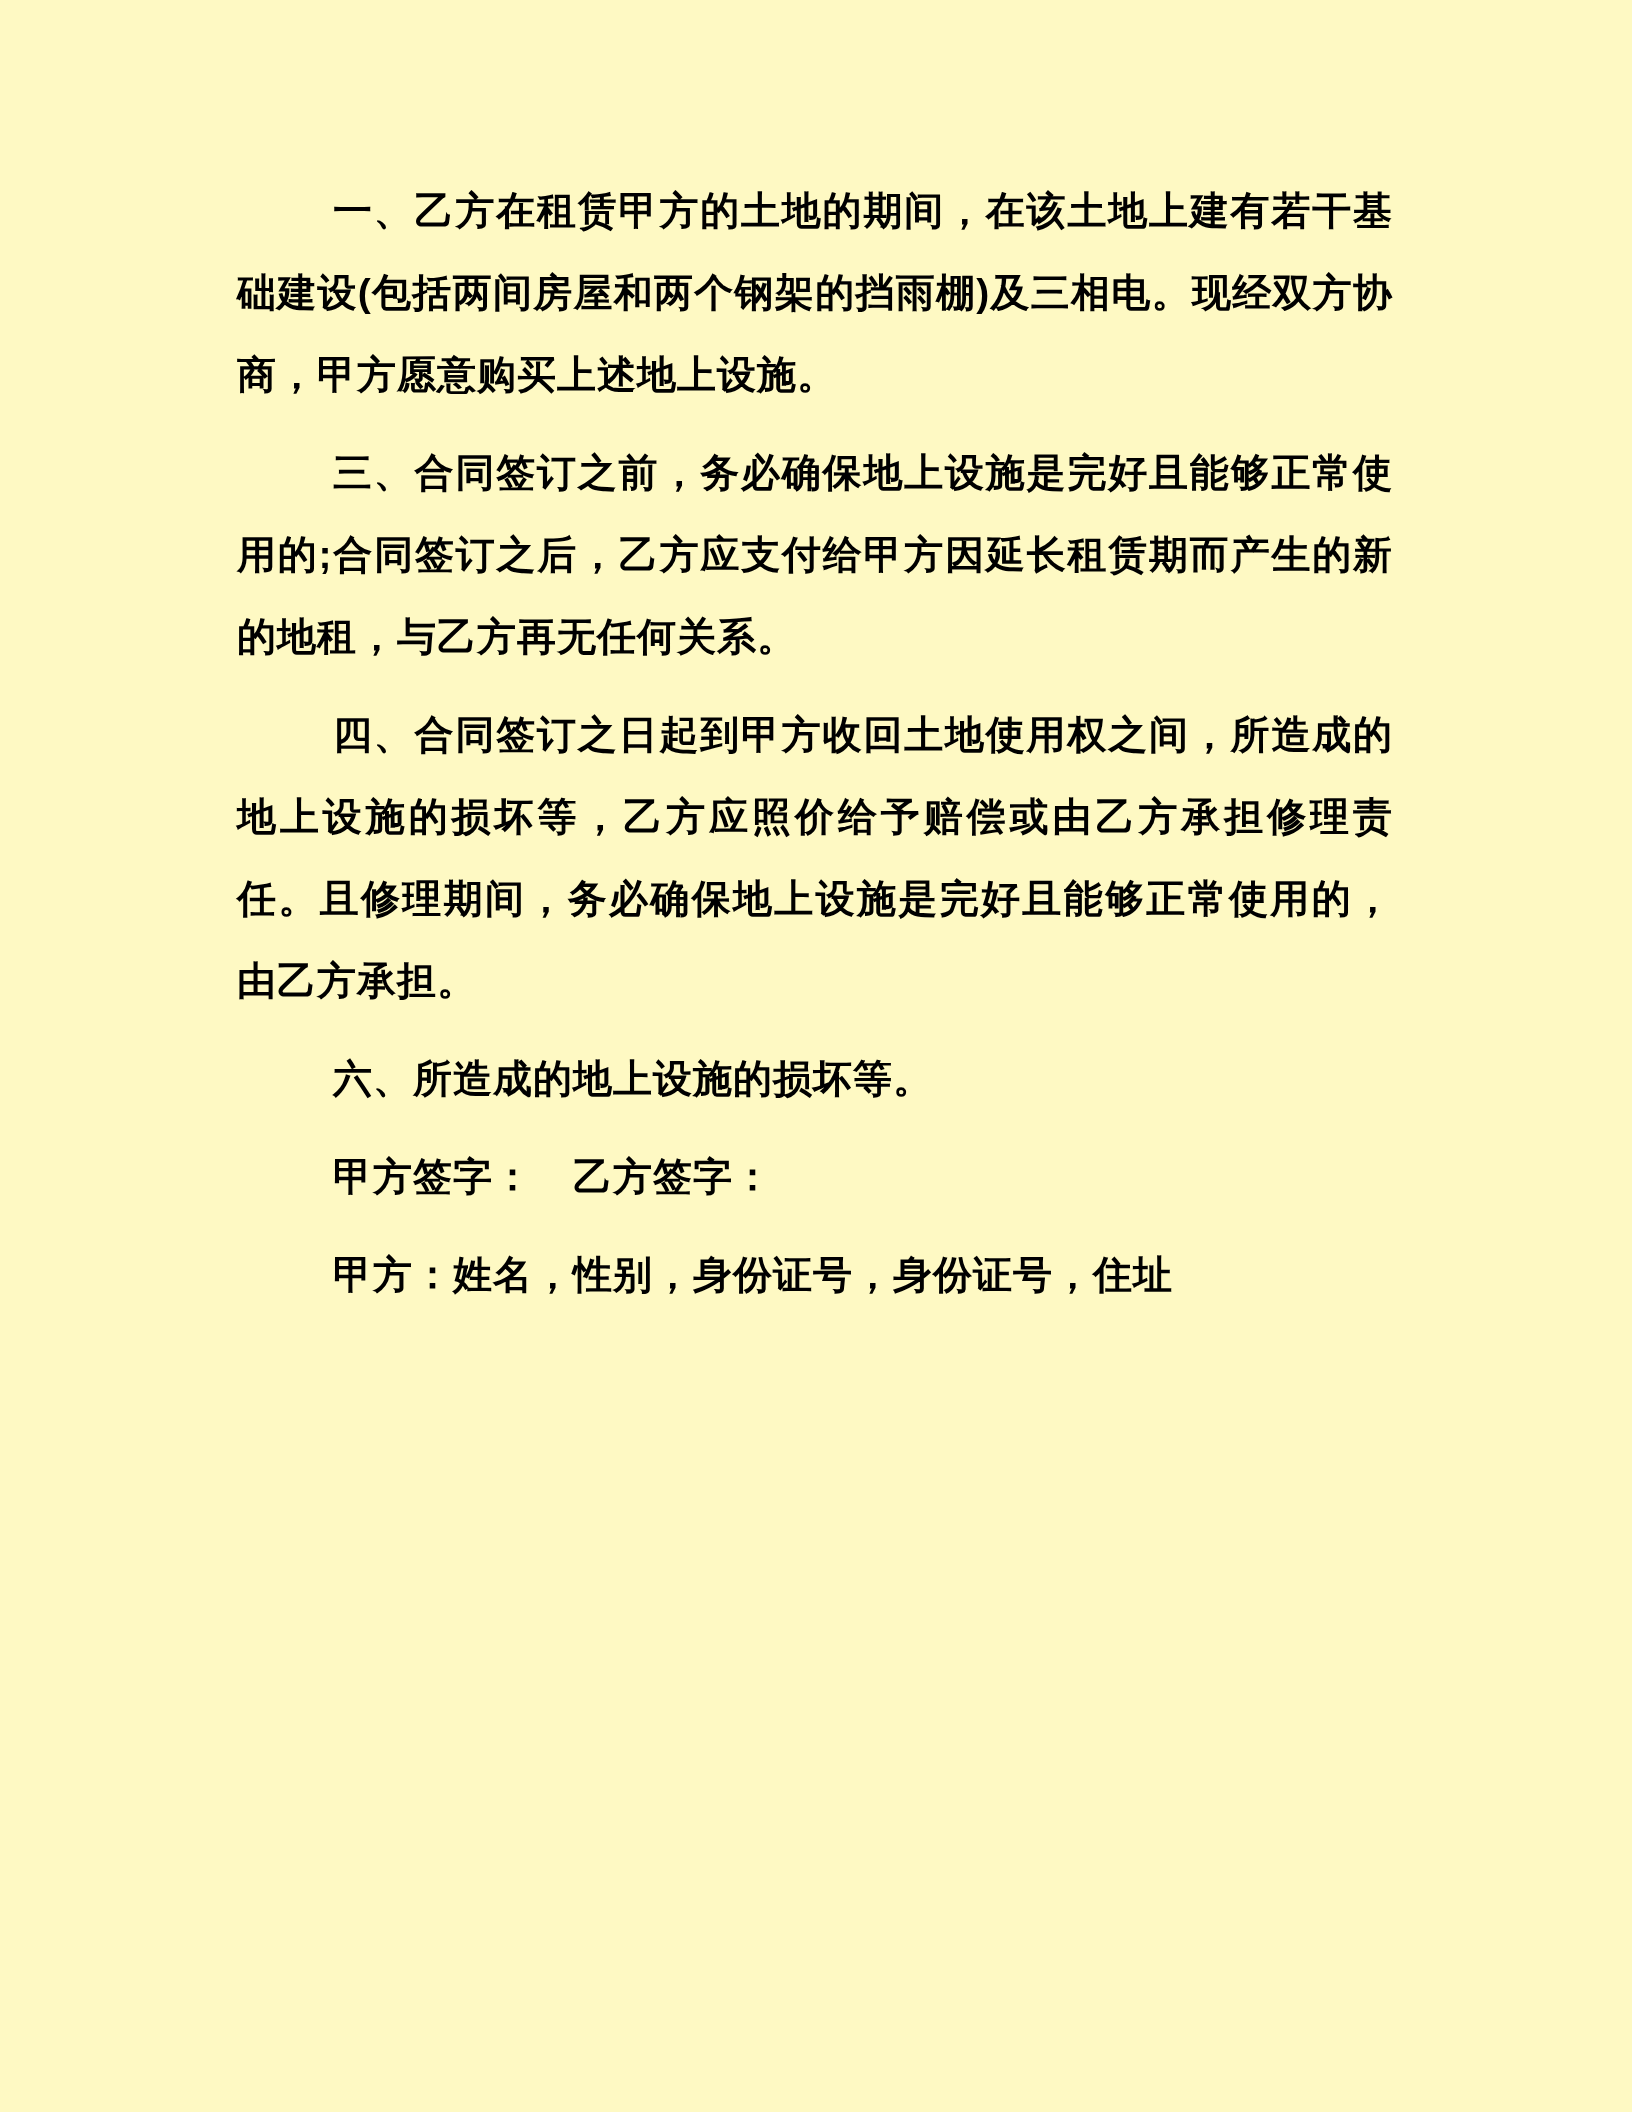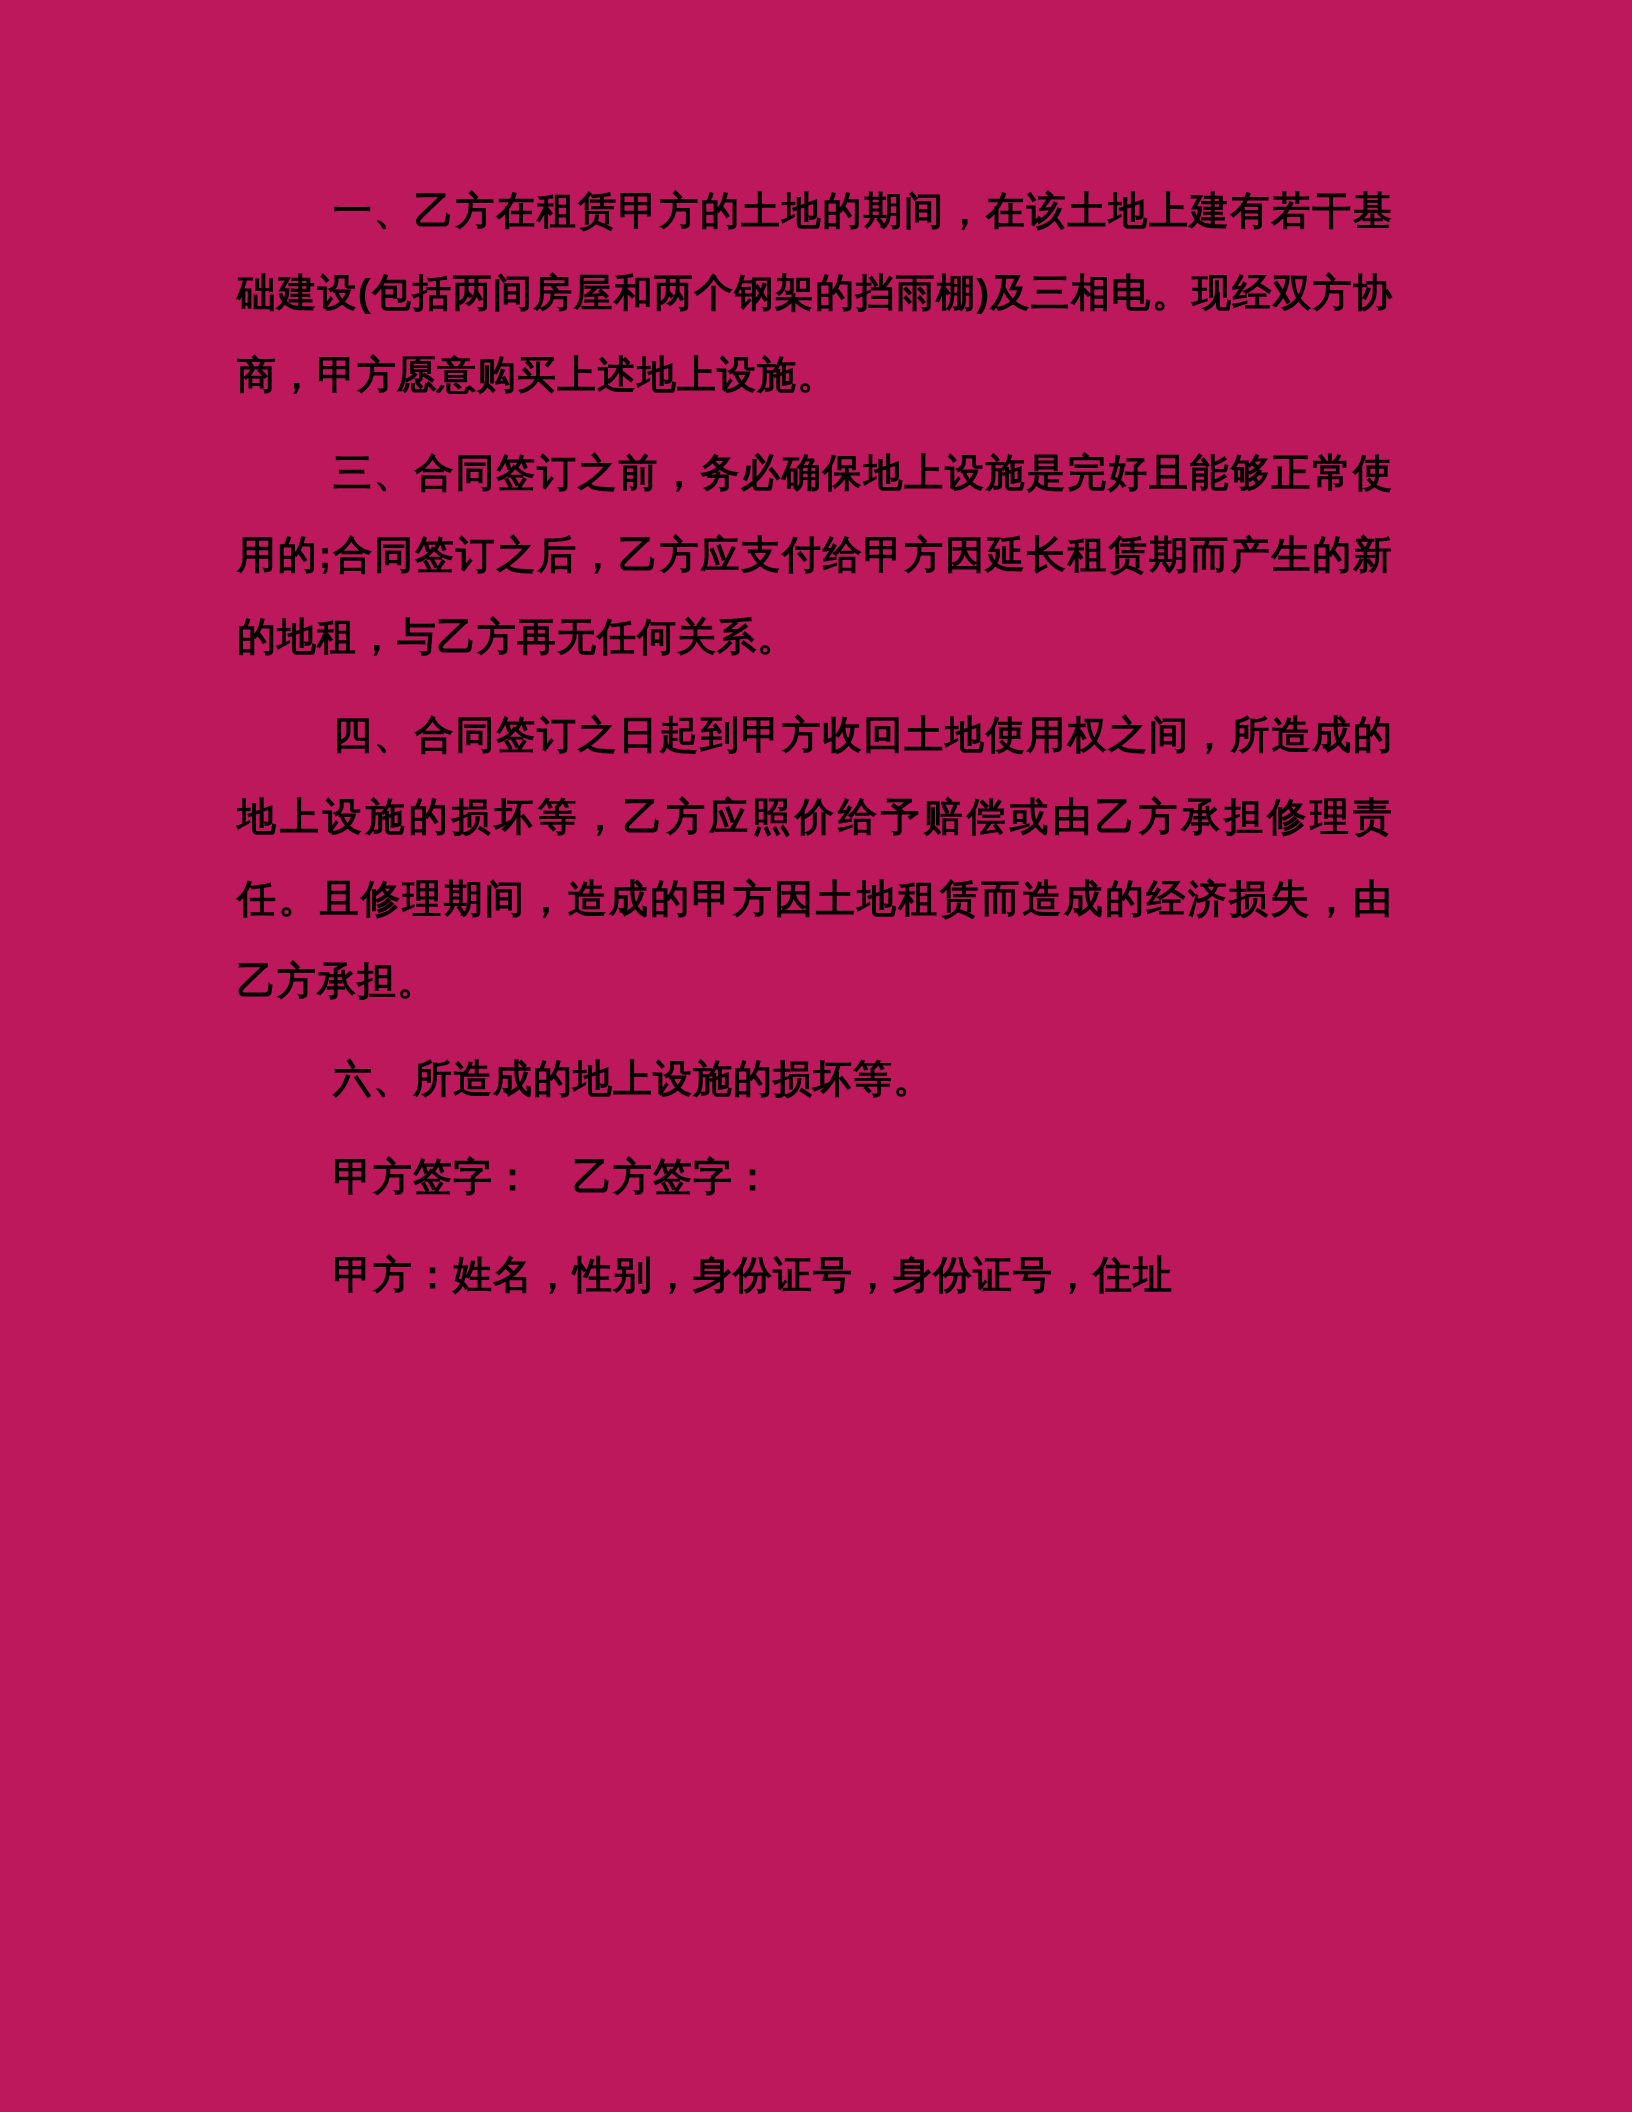--- a/index.html
+++ b/index.html
@@ -4,21 +4,21 @@
 <style>
   html, body {
     margin: 0;
     padding: 0;
     background: #ffffff;
   }
   .page {
     position: relative;
     width: 1632px;
     height: 2112px;
-    background: #be185d;
+    background: #fef9c3;
     box-sizing: border-box;
     padding: 170px 239px 0 237px;
     overflow: hidden;
   }
   .doc-body p {
     font-family: "Liberation Sans", "DejaVu Sans", sans-serif;
     font-size: 39px;
     line-height: 82px;
     font-weight: 700;
     color: #000000;
@@ -29,18 +29,18 @@
     letter-spacing: 1px;
   }
 </style>
 </head>
 <body>
 
 <div class="page">
   <div class="doc-body">
     <p>一、乙方在租赁甲方的土地的期间，在该土地上建有若干基础建设(包括两间房屋和两个钢架的挡雨棚)及三相电。现经双方协商，甲方愿意购买上述地上设施。</p>
     <p>三、合同签订之前，务必确保地上设施是完好且能够正常使用的;合同签订之后，乙方应支付给甲方因延长租赁期而产生的新的地租，与乙方再无任何关系。</p>
-    <p>四、合同签订之日起到甲方收回土地使用权之间，所造成的地上设施的损坏等，乙方应照价给予赔偿或由乙方承担修理责任。且修理期间，造成的甲方因土地租赁而造成的经济损失，由乙方承担。</p>
+    <p>四、合同签订之日起到甲方收回土地使用权之间，所造成的地上设施的损坏等，乙方应照价给予赔偿或由乙方承担修理责任。且修理期间，务必确保地上设施是完好且能够正常使用的，由乙方承担。</p>
     <p>六、所造成的地上设施的损坏等。</p>
     <p>甲方签字：　乙方签字：</p>
     <p>甲方：姓名，性别，身份证号，身份证号，住址</p>
   </div>
 </div>
 
 </body></html>

